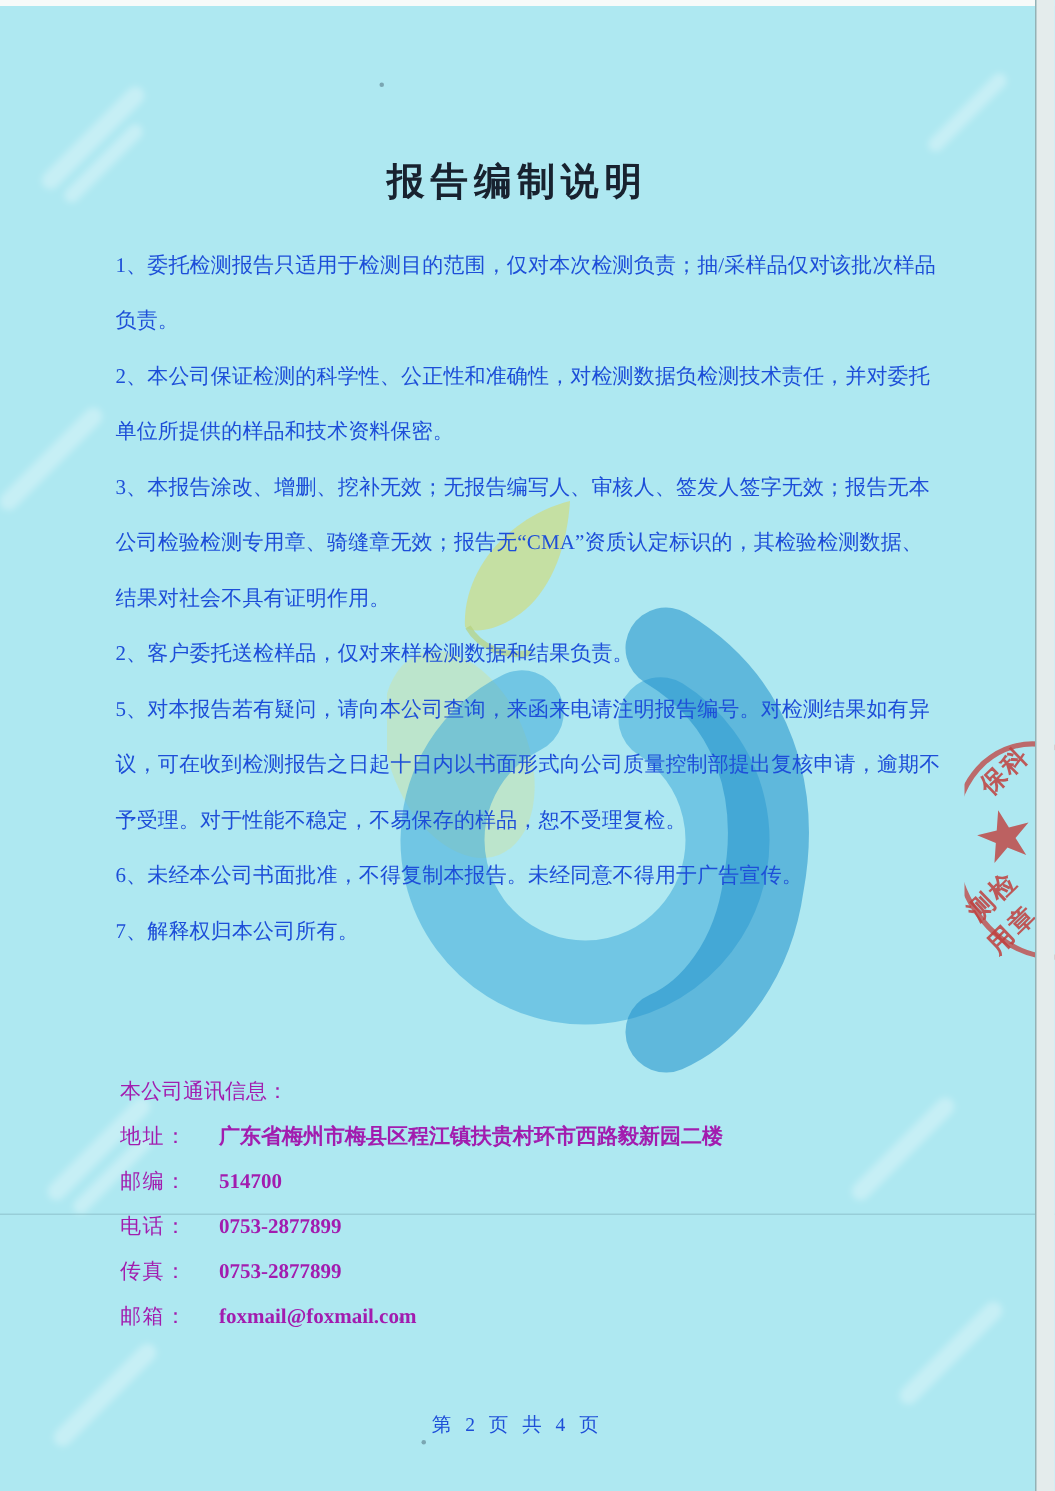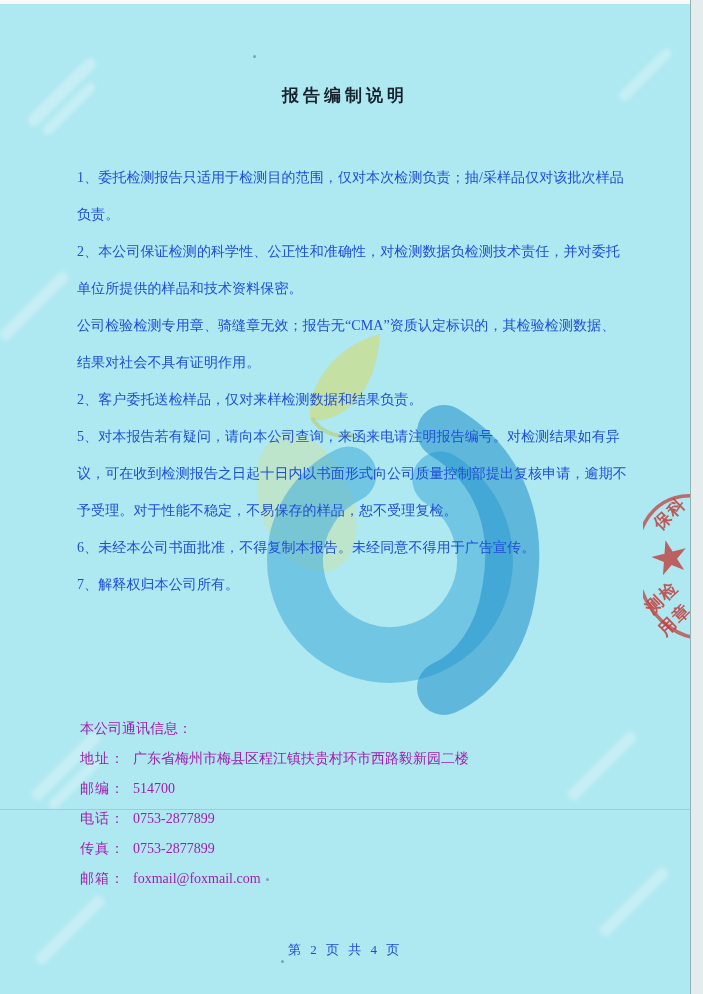--- a/index.html
+++ b/index.html
@@ -39,39 +39,39 @@
 
   .crease {
     position: absolute; left: 0; top: 809px; width: 703px; height: 1px;
     background: rgba(96,140,150,0.28); z-index: 2;
   }
   .speck { position: absolute; width: 3px; height: 3px; border-radius: 50%;
     background: rgba(70,100,115,0.5); z-index: 2; }
 
   
   .title {
-    position: absolute; left: 0; top: 84px; width: 690px;
+    position: absolute; left: 0; top: 104px; width: 690px;
     text-align: center;
-    font-size: 17px; font-weight: 700; letter-spacing: 4px;
+    font-size: 25px; font-weight: 700; letter-spacing: 4px;
     color: #18222f; z-index: 5;
   }
 
   .notice {
     position: absolute; left: 77px; top: 159px; width: 562px;
     color: #1d4ed8; font-size: 14px; z-index: 5;
   }
   .notice .line { height: 37px; line-height: 37px; letter-spacing: 0.1px; white-space: nowrap; }
 
   .contact {
     position: absolute; left: 80px; top: 714px; width: 520px;
     color: #a21caf; font-size: 14px; z-index: 5;
   }
   .contact .row { height: 30px; line-height: 30px; white-space: nowrap; }
   .contact .lbl { letter-spacing: 1px; }
-  .contact .val { margin-left: 8px; }
+  .contact .val { margin-left: 21px; font-weight: bold; }
 
   .footer {
     position: absolute; left: 0; top: 941px; width: 690px;
     text-align: center; font-size: 13px; letter-spacing: 3px;
     color: #1d4ed8; z-index: 5;
   }
 
   
   .stamp {
     position: absolute; left: 643px; top: 490px; width: 150px; height: 158px;
@@ -121,20 +121,21 @@
   <div class="speck" style="left:266px; top:878px;"></div>
   <div class="speck" style="left:281px; top:960px;"></div>
 
   <div class="title">报告编制说明</div>
 
   <div class="notice">
     <div class="line">1、委托检测报告只适用于检测目的范围，仅对本次检测负责；抽/采样品仅对该批次样品</div>
     <div class="line">负责。</div>
     <div class="line">2、本公司保证检测的科学性、公正性和准确性，对检测数据负检测技术责任，并对委托</div>
     <div class="line">单位所提供的样品和技术资料保密。</div>
+    <div class="line">3、本报告涂改、增删、挖补无效；无报告编写人、审核人、签发人签字无效；报告无本</div>
     <div class="line">公司检验检测专用章、骑缝章无效；报告无“CMA”资质认定标识的，其检验检测数据、</div>
     <div class="line">结果对社会不具有证明作用。</div>
     <div class="line">2、客户委托送检样品，仅对来样检测数据和结果负责。</div>
     <div class="line">5、对本报告若有疑问，请向本公司查询，来函来电请注明报告编号。对检测结果如有异</div>
     <div class="line">议，可在收到检测报告之日起十日内以书面形式向公司质量控制部提出复核申请，逾期不</div>
     <div class="line">予受理。对于性能不稳定，不易保存的样品，恕不受理复检。</div>
     <div class="line">6、未经本公司书面批准，不得复制本报告。未经同意不得用于广告宣传。</div>
     <div class="line">7、解释权归本公司所有。</div>
   </div>
 

